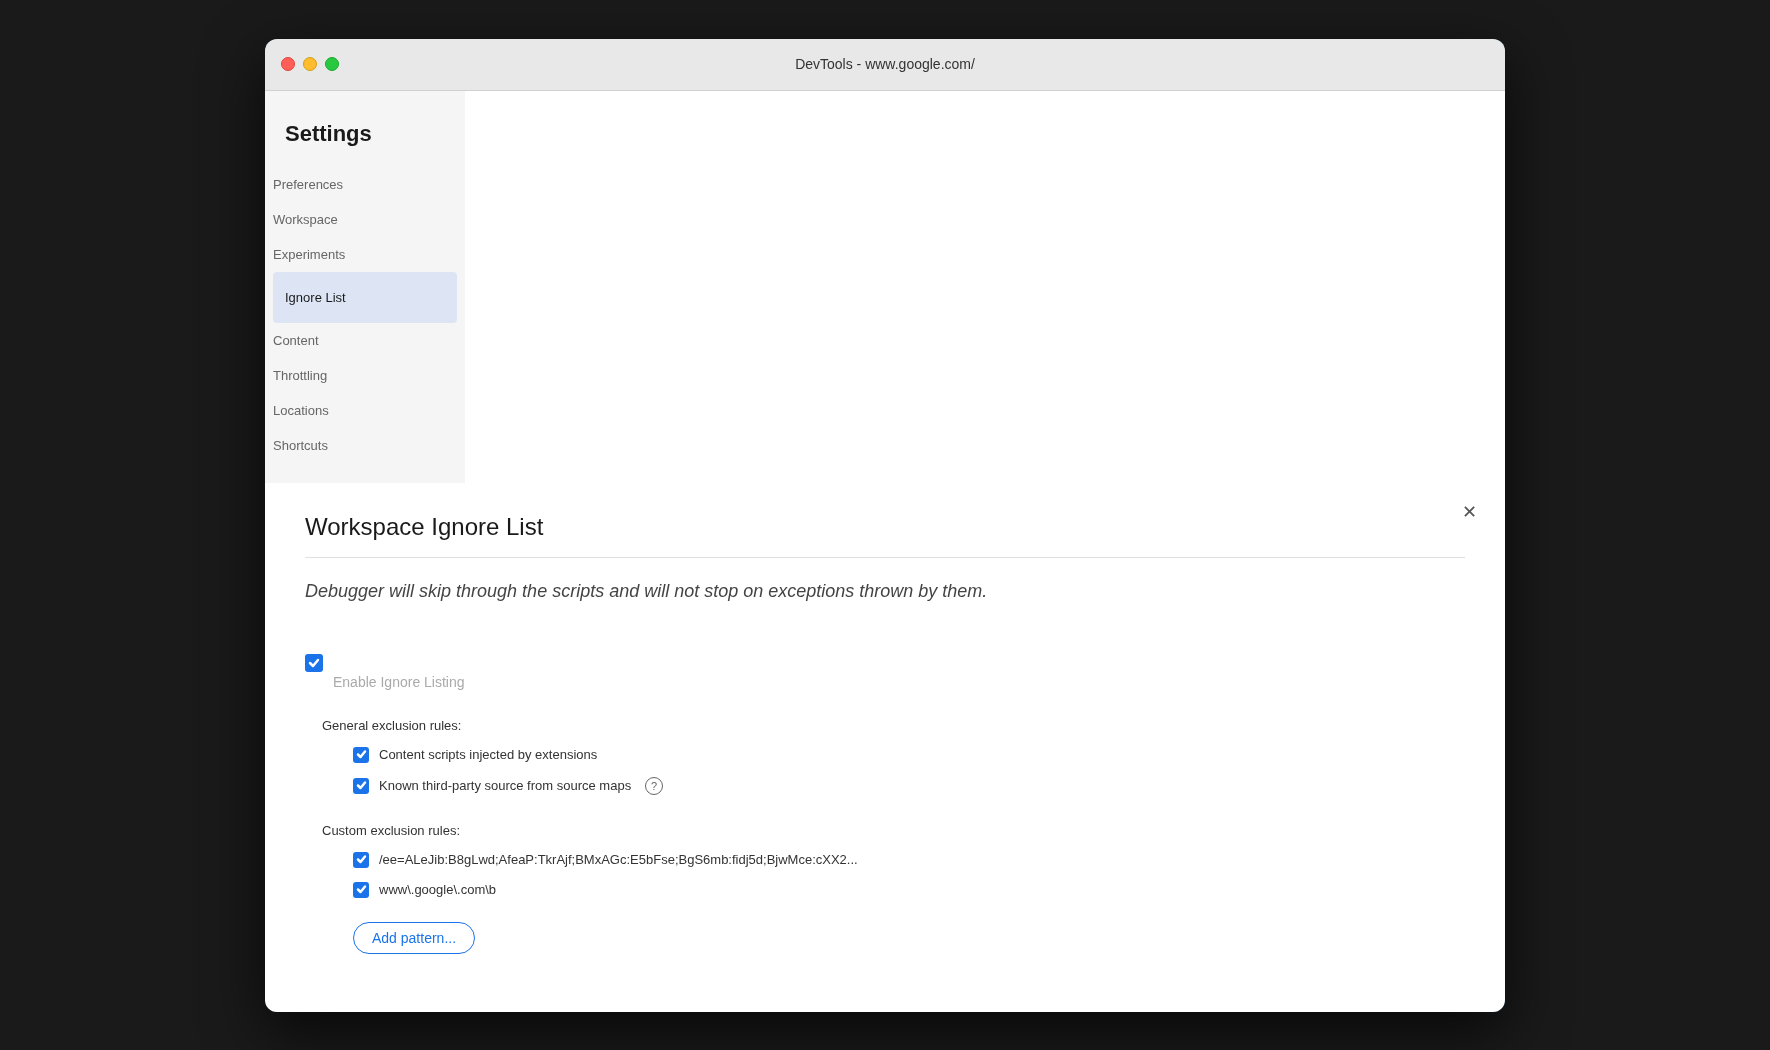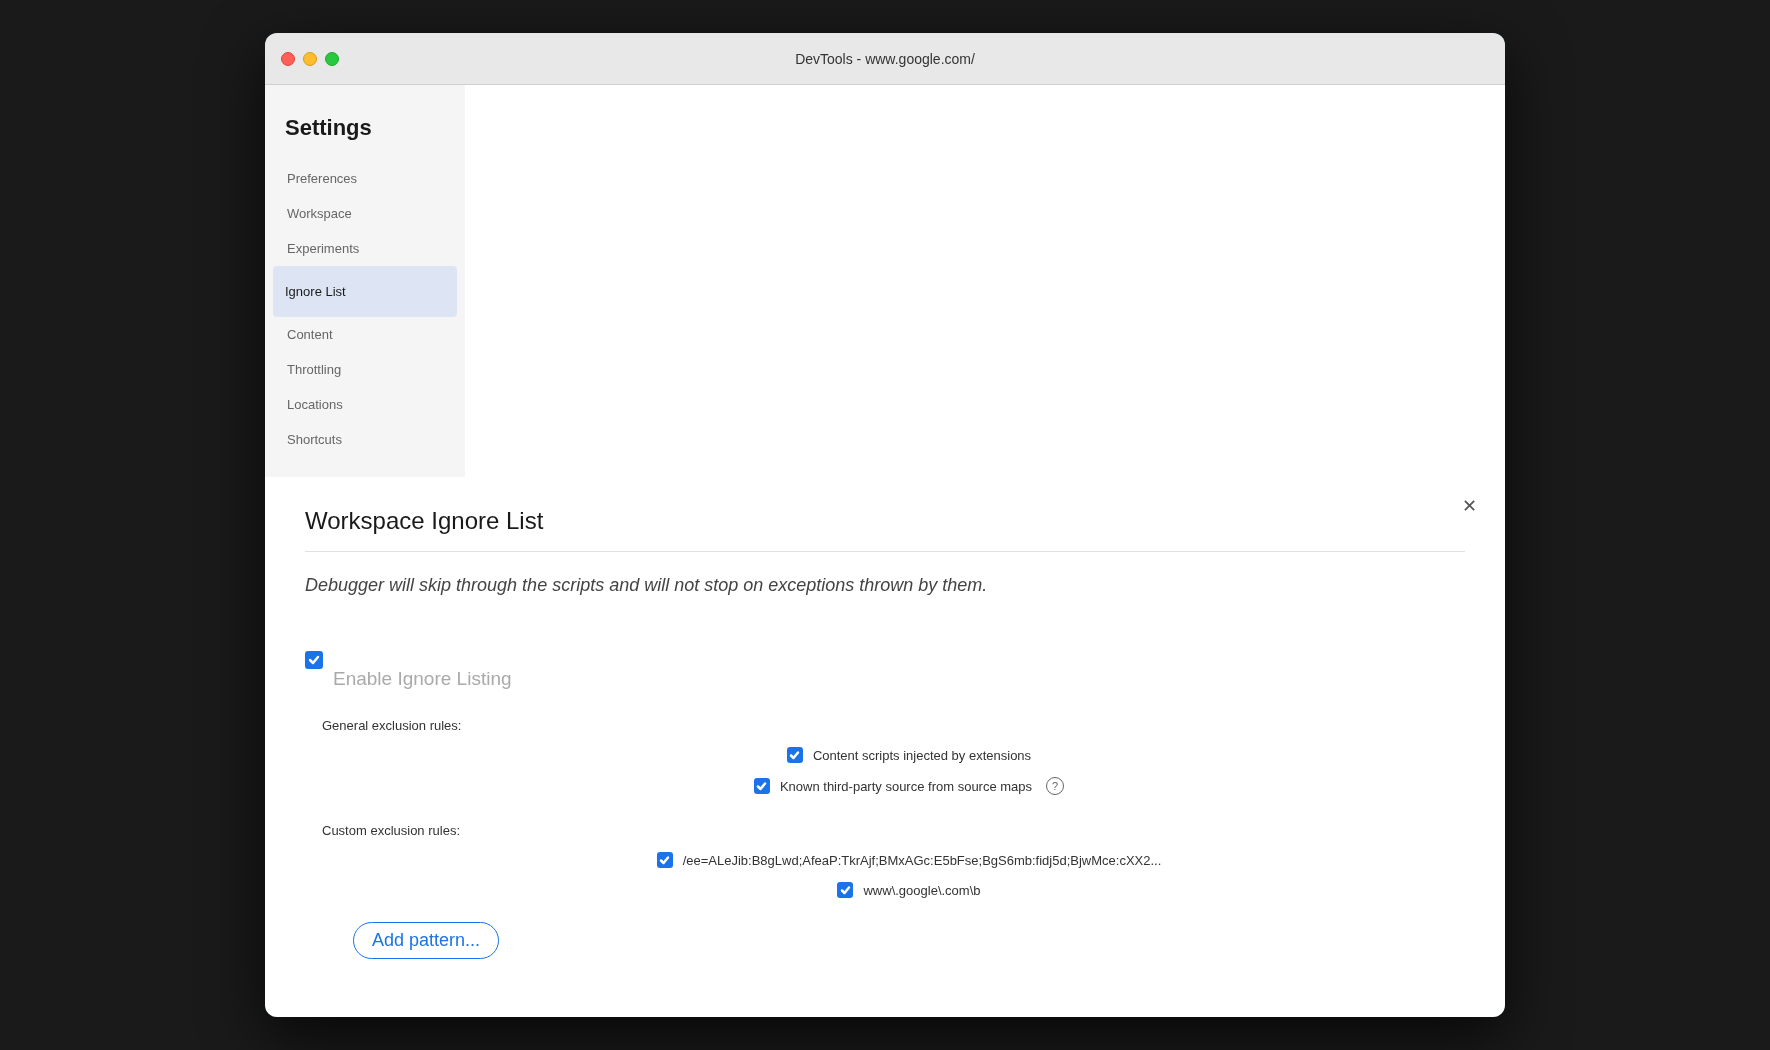--- a/index.html
+++ b/index.html
@@ -71,21 +71,21 @@
 
     .sidebar-title {
       font-size: 22px;
       font-weight: 600;
       color: #1a1a1a;
       padding: 0 20px 20px 20px;
     }
 
     .sidebar-item {
       display: block;
-      padding: 10px 22px;
+      padding: 10px 8px;
       font-size: 13px;
       color: #666;
       cursor: pointer;
       text-decoration: none;
       border-radius: 0;
     }
 
     .sidebar-item.active {
       background: #dde5f5;
       color: #1a1a1a;
@@ -137,39 +137,38 @@
     }
 
     .enable-row {
       display: flex;
       align-items: center;
       gap: 10px;
       margin-bottom: 28px;
     }
 
     .enable-label {
-      font-size: 19px;
+      font-size: 14px;
       color: #aaa;
       margin-top: 38px;
     }
 
     .section-label {
       font-size: 13px;
       color: #333;
       margin-bottom: 14px;
       margin-left: 17px;
     }
 
     .checkbox-row {
       display: flex;
       align-items: center;
       gap: 10px;
       margin-bottom: 14px;
       margin-left: 48px;
-      justify-content: center;
     }
 
     .checkbox-row.custom {
       margin-left: 48px;
     }
 
     .checkbox-row .row-label {
       font-size: 13px;
       color: #333;
     }
@@ -240,21 +239,21 @@
 
     .add-pattern-btn {
       display: inline-block;
       margin-left: 48px;
       margin-top: 10px;
       padding: 7px 18px;
       border: 1px solid #1a73e8;
       border-radius: 20px;
       background: transparent;
       color: #1a73e8;
-      font-size: 18px;
+      font-size: 14px;
       cursor: pointer;
     }
   </style>
 </head>
 <body>
 
 <div class="window">
 
   <div class="titlebar">
     <div class="traffic-lights">

